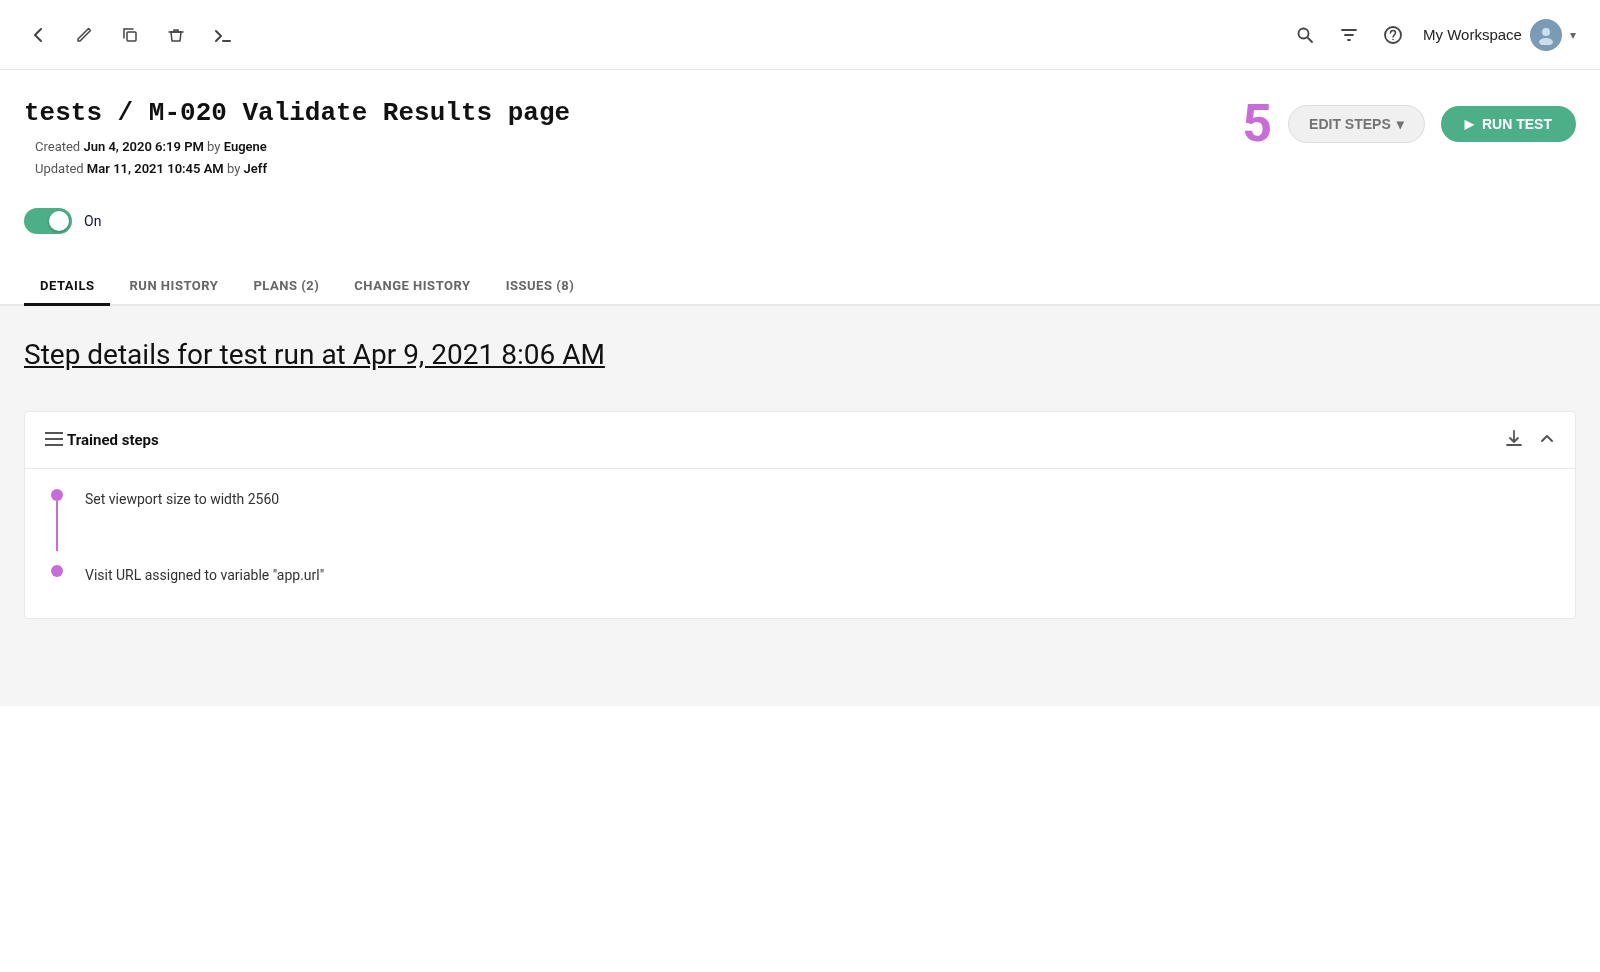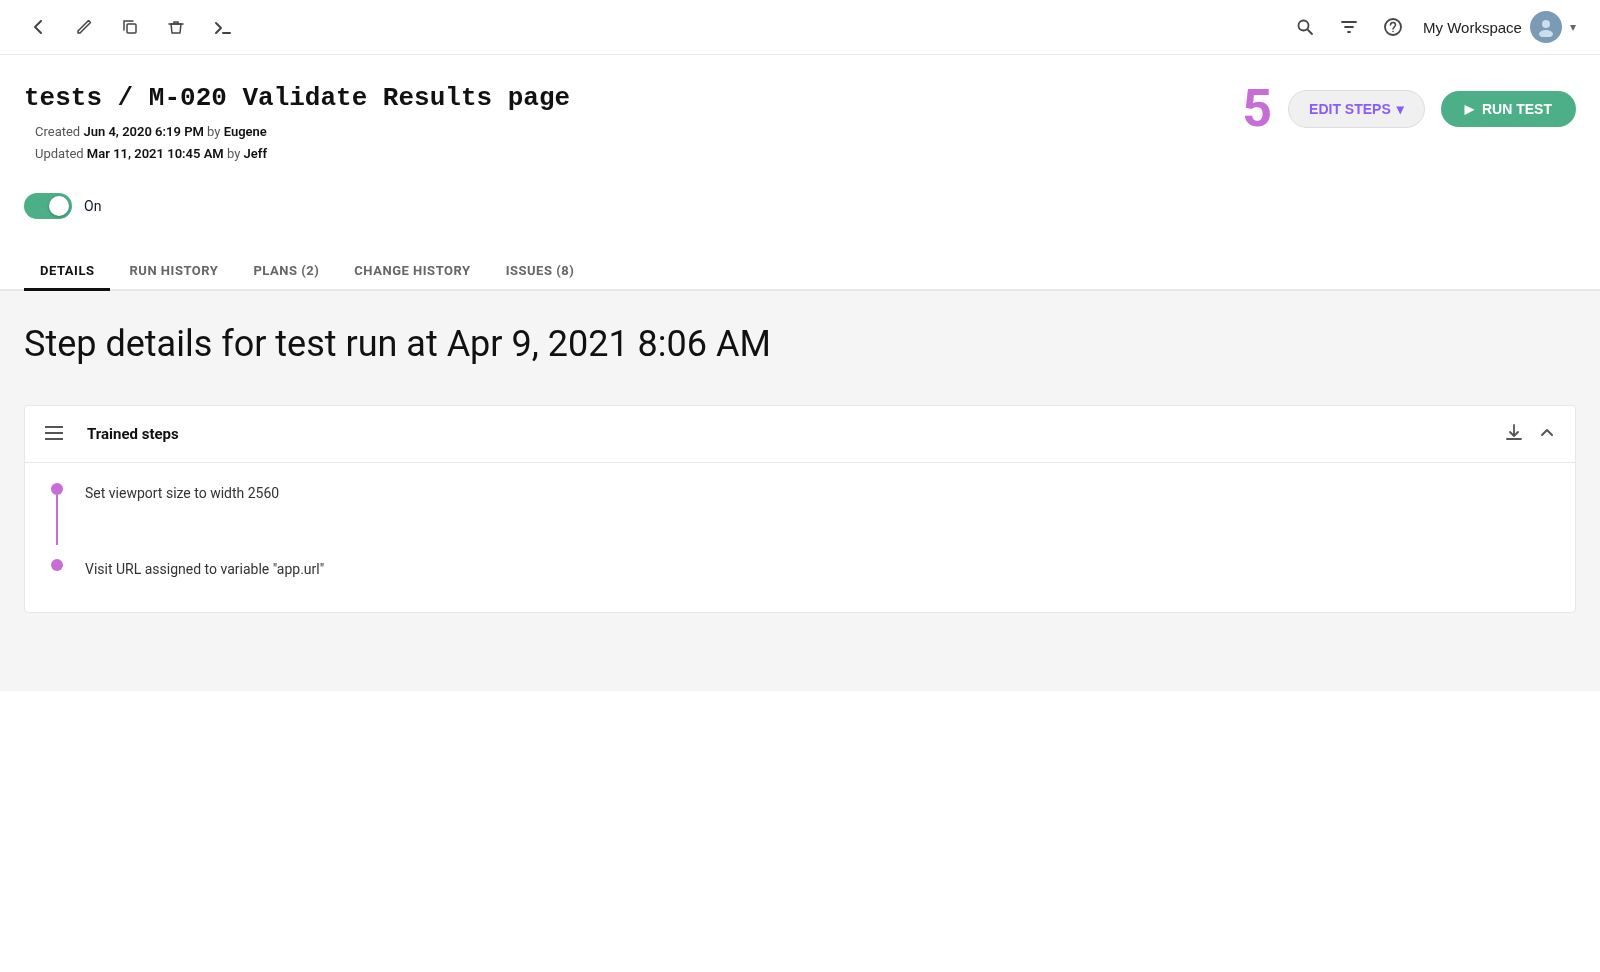--- a/index.html
+++ b/index.html
@@ -9,21 +9,21 @@
       color: #222;
       font-size: 14px;
     }
 
     
     .topbar {
       display: flex;
       align-items: center;
       justify-content: space-between;
       padding: 0 24px;
-      height: 55px;
+      height: 70px;
       border-bottom: 1px solid #e8e8e8;
       background: #fff;
     }
     .topbar-left {
       display: flex;
       align-items: center;
       gap: 18px;
     }
     .icon-btn {
       background: none;
@@ -107,21 +107,21 @@
       background: #f0f0f0;
       border: 1px solid #ddd;
       border-radius: 24px;
       padding: 10px 20px;
       font-size: 14px;
       font-weight: 600;
       cursor: pointer;
       display: flex;
       align-items: center;
       gap: 6px;
-      color: #8b5cf6;
+      color: #737373;
     }
     .btn-run-test {
       background: #4caf88;
       border: none;
       border-radius: 24px;
       padding: 10px 24px;
       font-size: 14px;
       font-weight: 700;
       cursor: pointer;
       color: #fff;
@@ -195,44 +195,45 @@
       border-bottom: 3px solid #111;
     }
 
     
     .main-content {
       background: #f5f5f5;
       min-height: 400px;
       padding: 32px 24px 24px 24px;
     }
     .run-heading {
-      font-size: 36px;
+      font-size: 28px;
       font-weight: 400;
       color: #111;
       margin-bottom: 40px;
+      text-decoration: underline;
     }
 
     
     .steps-card {
       background: #fff;
       border-radius: 4px;
       border: 1px solid #e8e8e8;
       overflow: hidden;
     }
     .steps-card-header {
       display: flex;
       align-items: center;
       justify-content: space-between;
       padding: 16px 20px;
       border-bottom: 1px solid #e8e8e8;
     }
     .steps-card-header-left {
       display: flex;
       align-items: center;
-      gap: 24px;
+      gap: 4px;
     }
     .hamburger-icon {
       font-size: 18px;
       color: #555;
     }
     .steps-title {
       font-size: 15px;
       font-weight: 700;
       color: #111;
     }

